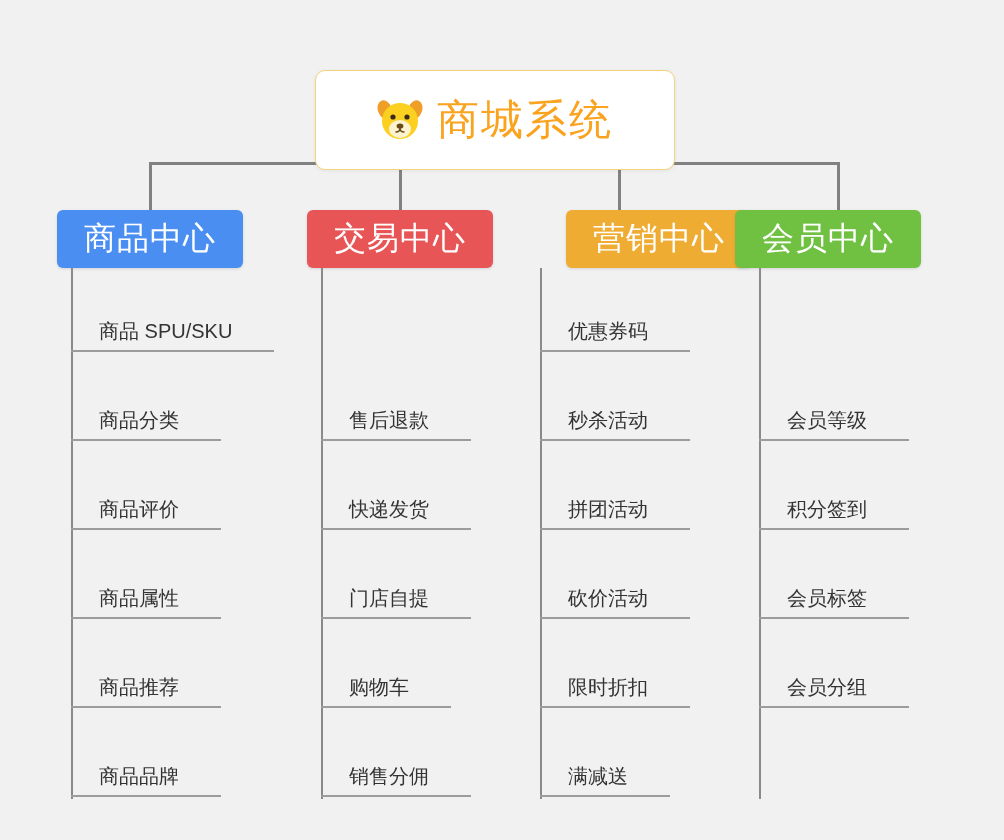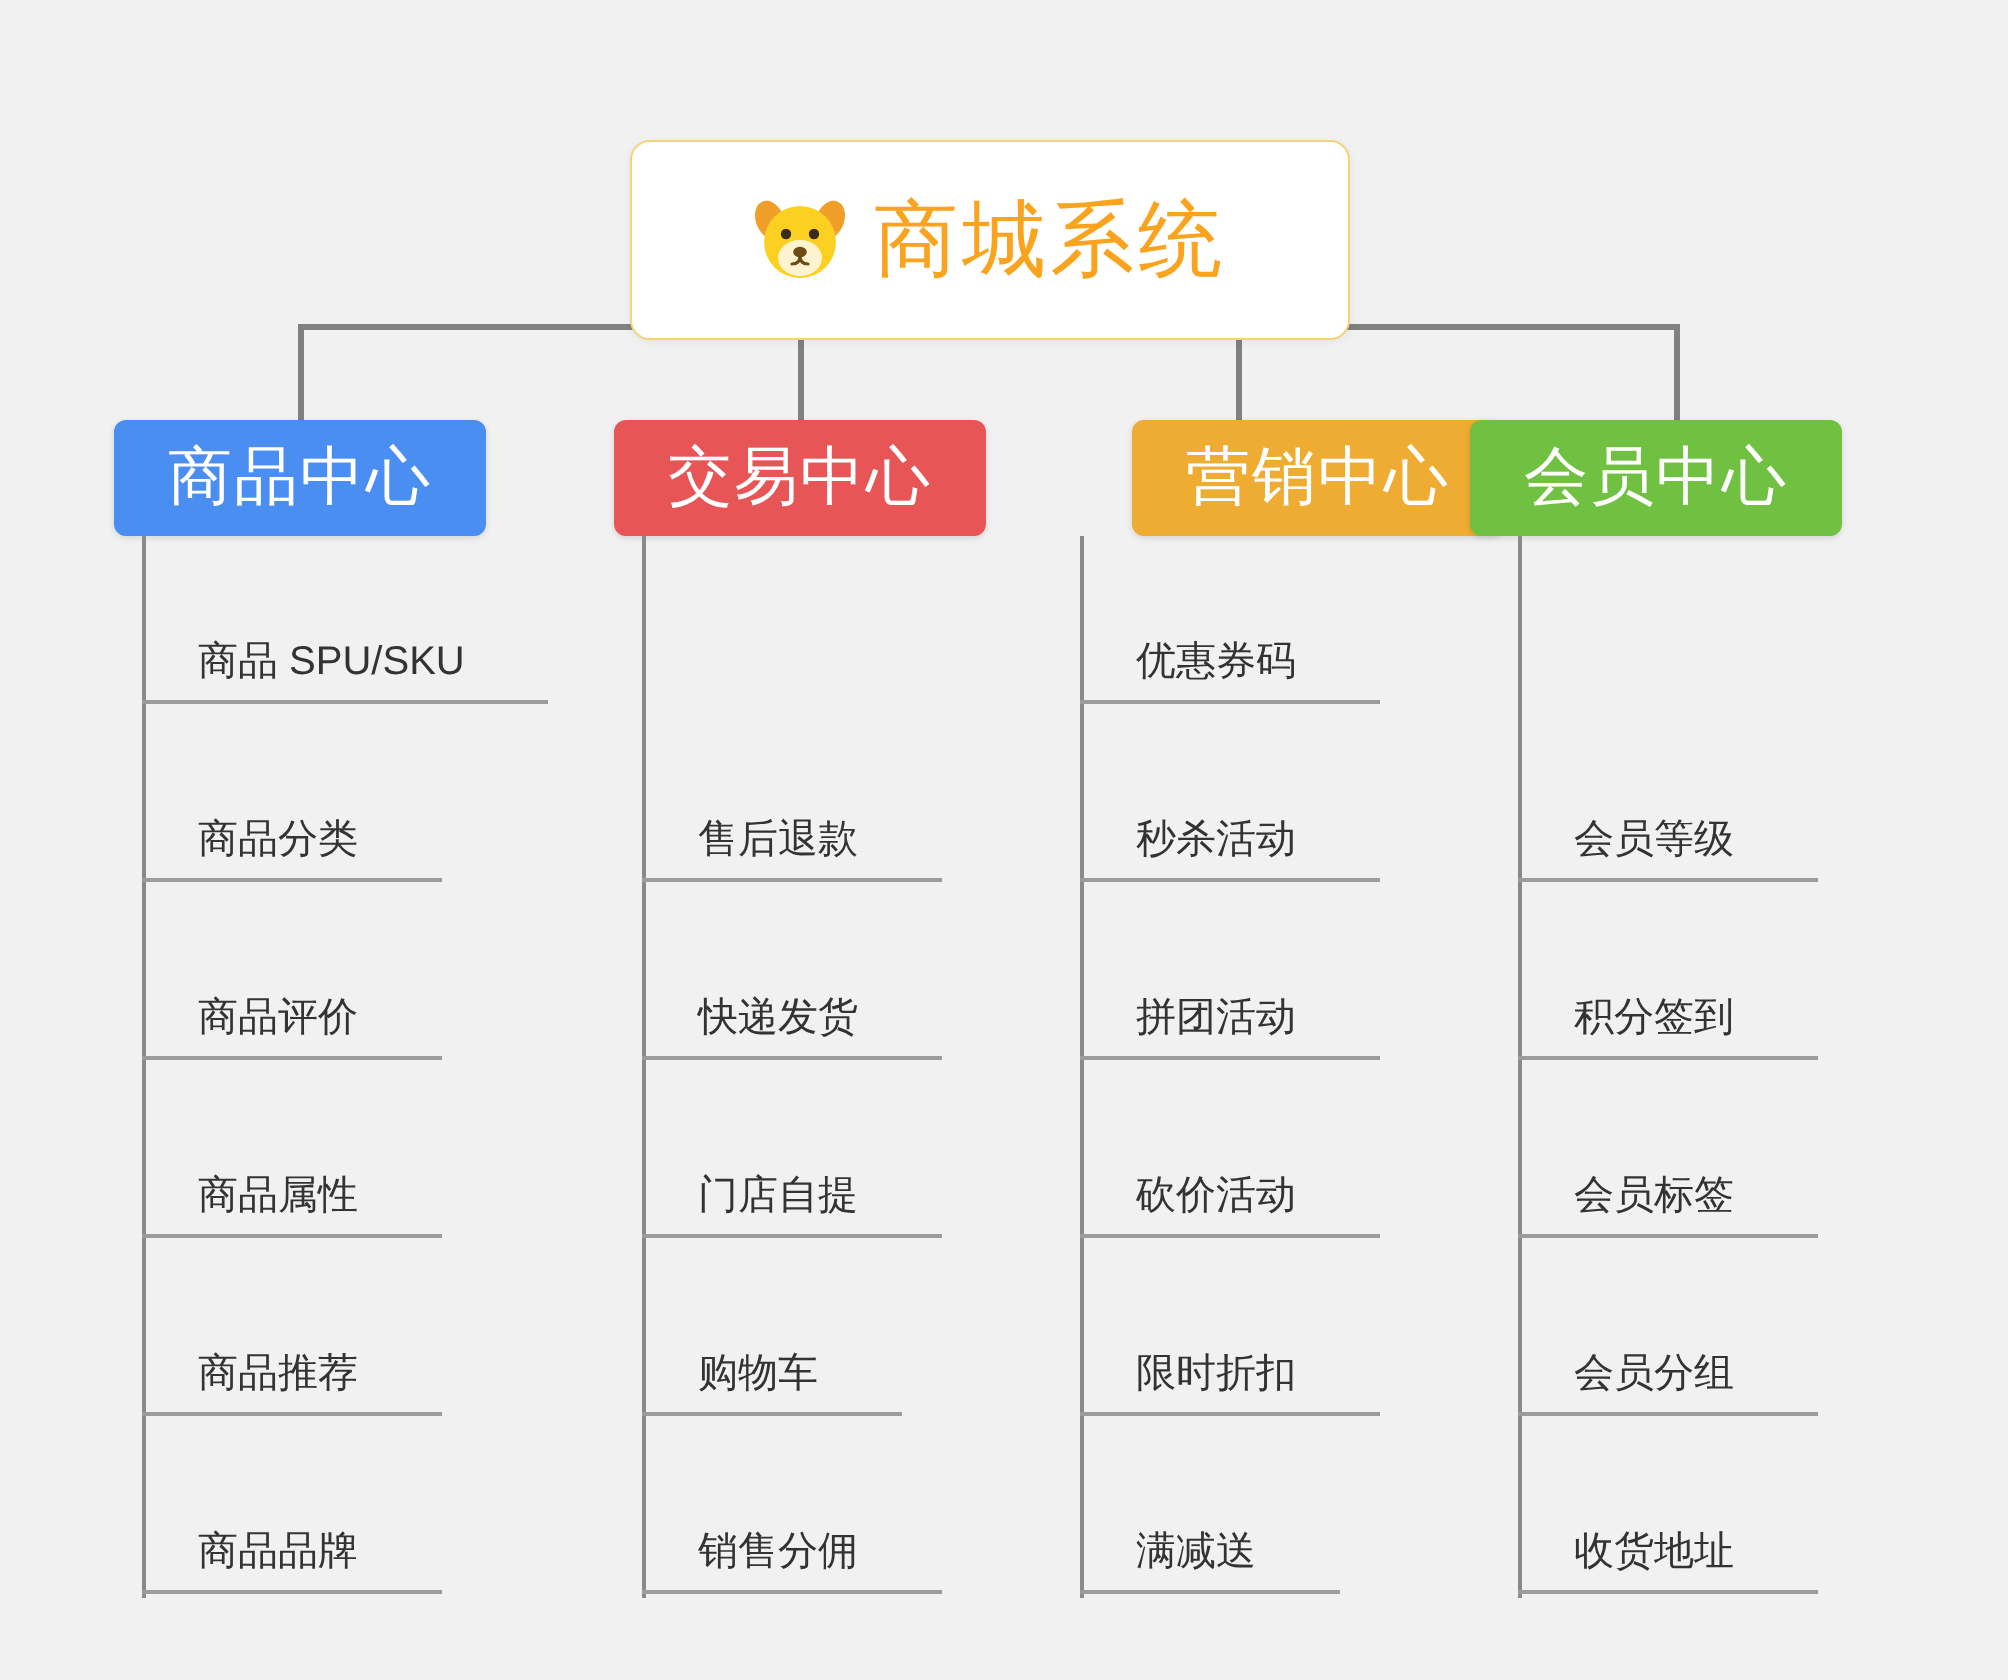--- a/index.html
+++ b/index.html
@@ -138,15 +138,14 @@
   <div class="child" style="left:540px;top:674px">限时折扣</div>
 
   <div class="branch-header" style="left: 735px; background: rgb(112, 193, 66);">
     <span>会员中心</span>
   </div>
   <div class="bline" style="left:759px;top:268px;height:531px"></div>
   <div class="child" style="left:759px;top:407px">会员等级</div>
   <div class="child" style="left:759px;top:496px">积分签到</div>
   <div class="child" style="left:759px;top:585px">会员标签</div>
   <div class="child" style="left:759px;top:674px">会员分组</div>
-  <div class="child" style="left:759px;top:763px">收货地址</div>
 
 </div>
 
 </body></html>

